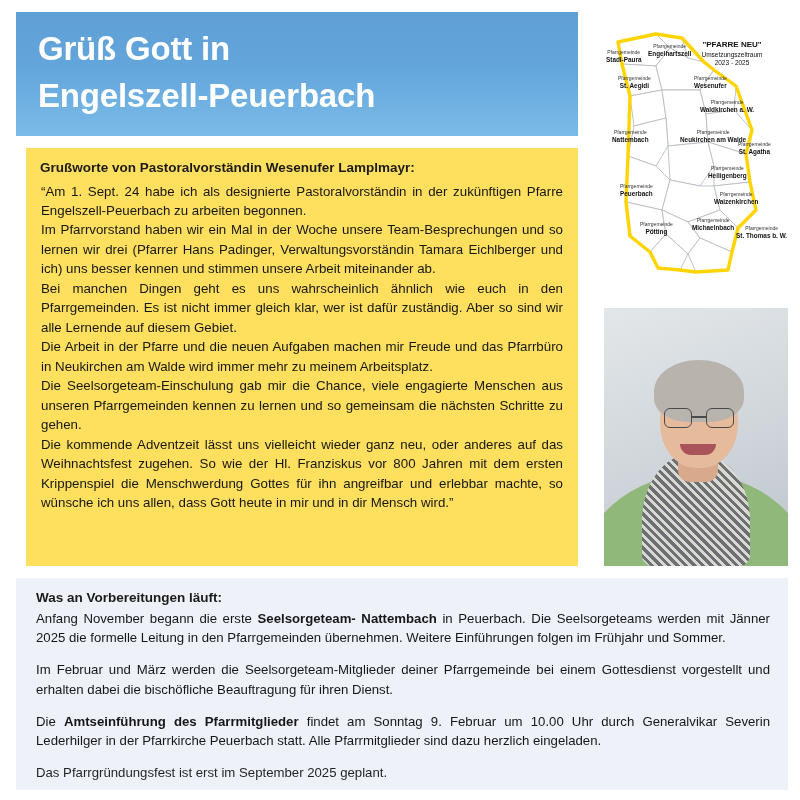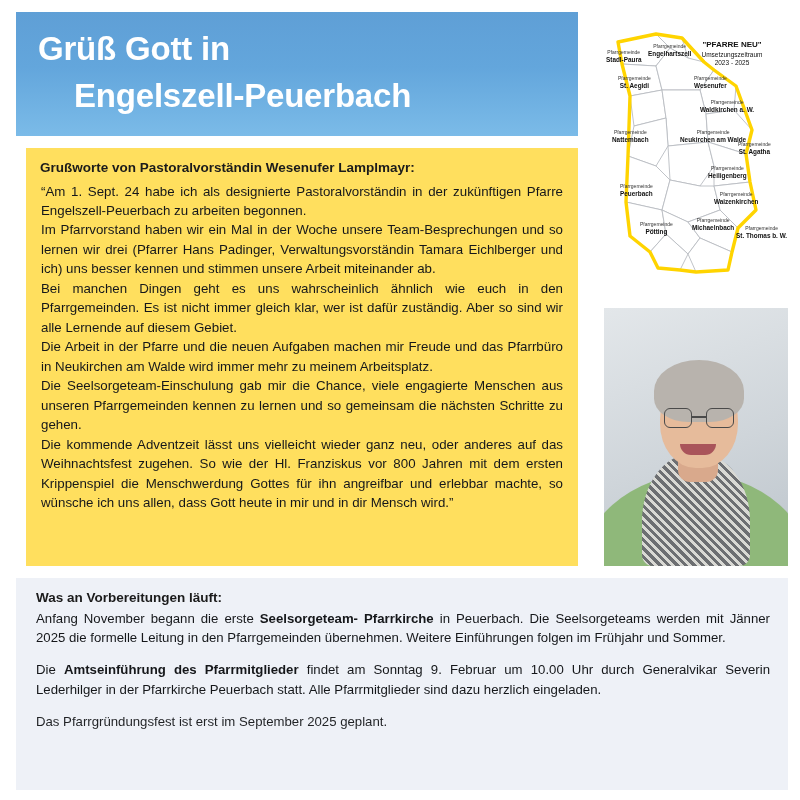--- a/index.html
+++ b/index.html
@@ -25,21 +25,21 @@
     padding: 14px 22px 0 22px;
   }
   .banner h1 {
     margin: 0;
     color: #ffffff;
     font-size: 33px;
     font-weight: bold;
     line-height: 1.42;
     letter-spacing: -0.2px;
   }
-  .banner .l2 { display: block; margin-left: 36px; }
+  .banner .l2 { display: block; }
 
   
   .yellowbox {
     position: absolute;
     left: 26px; top: 148px;
     width: 552px; height: 418px;
     background: #ffdf5e;
     padding: 11px 14px 10px 14px;
   }
   .yellowbox .title {
@@ -268,19 +268,20 @@
       <div class="lens l"></div>
       <div class="bridge"></div>
       <div class="lens r"></div>
     </div>
     <div class="mouth"></div>
   </div>
 
   <div class="lower">
     <div class="h">Was an Vorbereitungen läuft:</div>
     <div id="lower-paras">
-        <p>Anfang November begann die erste <b>Seelsorgeteam- Pfarrkirche</b> in Peuerbach. Die Seelsorgeteams werden mit Jänner 2025 die formelle Leitung in den Pfarrgemeinden übernehmen. Weitere Einführungen folgen im Frühjahr und Sommer.</p>
+        <p>Anfang November begann die erste <b>Seelsorgeteam- Nattembach</b> in Peuerbach. Die Seelsorgeteams werden mit Jänner 2025 die formelle Leitung in den Pfarrgemeinden übernehmen. Weitere Einführungen folgen im Frühjahr und Sommer.</p>
+        <p>Im Februar und März werden die Seelsorgeteam-Mitglieder deiner Pfarrgemeinde bei einem Gottesdienst vorgestellt und erhalten dabei die bischöfliche Beauftragung für ihren Dienst.</p>
         <p>Die <b>Amtseinführung des Pfarrmitglieder</b> findet am Sonntag 9. Februar um 10.00 Uhr durch Generalvikar Severin Lederhilger in der Pfarrkirche Peuerbach statt. Alle Pfarrmitglieder sind dazu herzlich eingeladen.</p>
         <p class="clipped">Das Pfarrgründungsfest ist erst im September 2025 geplant.</p>
       </div>
   </div>
 
 </div>
 
 </body></html>

